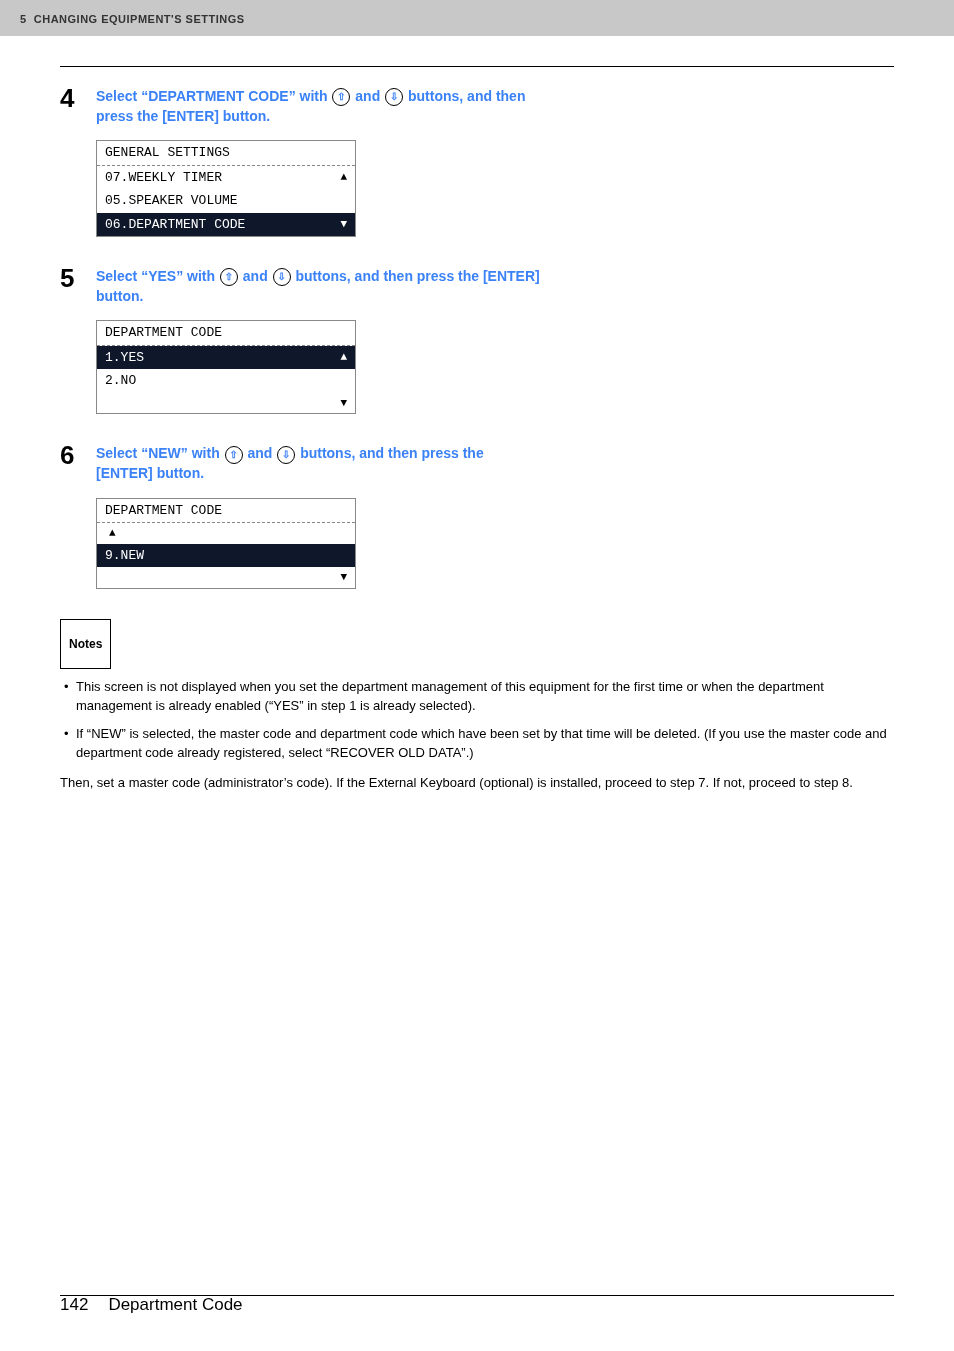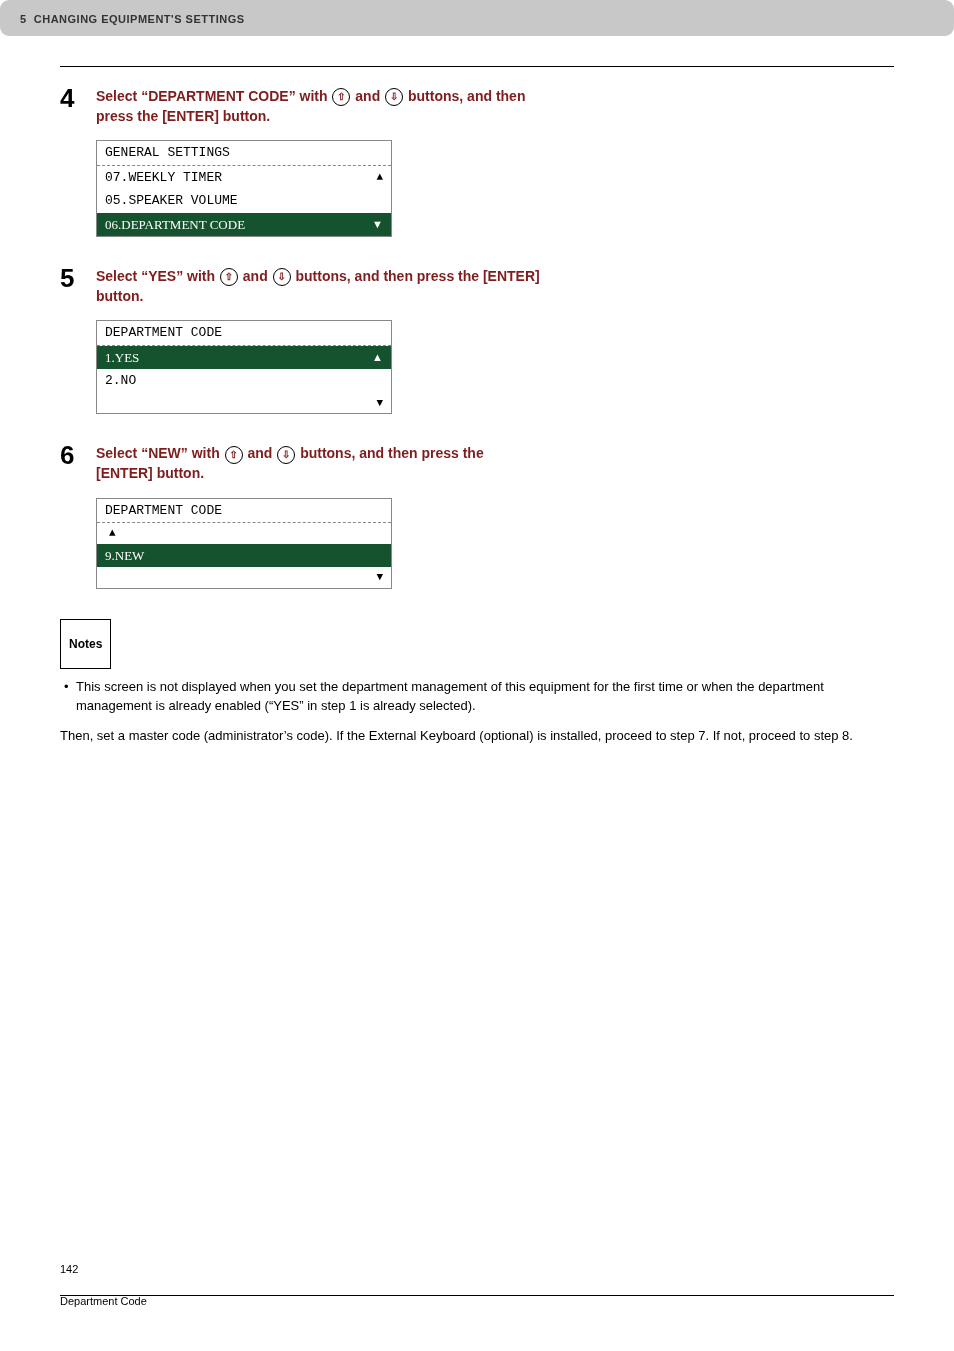--- a/index.html
+++ b/index.html
@@ -11,21 +11,20 @@
       font-size: 14px;
       color: #000000;
       position: relative;
     }
 
     
     .header-bar {
       background: #c8c8c8;
       padding: 10px 20px;
       margin-bottom: 0;
-      border-radius: 9px;
     }
     .header-bar span {
       font-size: 11px;
       font-weight: bold;
       color: #333;
       letter-spacing: 0.5px;
     }
 
     
     .top-rule {
@@ -55,52 +54,51 @@
       font-weight: bold;
       color: #000;
       min-width: 36px;
       line-height: 1;
       margin-top: -2px;
     }
 
     .step-text {
       font-size: 14px;
       font-weight: bold;
-      color: #7f1d1d;
+      color: #3b82f6;
       line-height: 1.4;
     }
 
     
     .lcd-box {
       border: 1.5px solid #888;
       font-family: 'Courier New', Courier, monospace;
       font-size: 13px;
       color: #000;
       background: #fff;
       margin-left: 36px;
-      width: 296px;
+      width: 260px;
       position: relative;
     }
 
     .lcd-row {
       padding: 2px 8px;
       display: flex;
       align-items: center;
       justify-content: space-between;
       line-height: 1.5;
     }
 
     .lcd-row.header-row {
       border-bottom: 1.5px dashed #888;
     }
 
     .lcd-row.selected {
-      background: #14532d;
+      background: #0f172a;
       color: #fff;
-      font-family: Liberation Serif, serif;
     }
 
     .lcd-row-text {
       flex: 1;
     }
 
     .scroll-arrow {
       font-size: 11px;
       color: #000;
       margin-left: 4px;
@@ -260,24 +258,25 @@
         <span class="lcd-row-text"></span>
         <span class="scroll-arrow">▼</span>
       </div>
     </div>
   </div>
 
   <div class="notes-section">
     <div class="notes-label">Notes</div>
     <ul class="notes-list">
       <li>This screen is not displayed when you set the department management of this equipment for the first time or when the department management is already enabled (“YES” in step 1 is already selected).</li>
+      <li>If “NEW” is selected, the master code and department code which have been set by that time will be deleted. (If you use the master code and department code already registered, select “RECOVER OLD DATA”.)</li>
     </ul>
     <p class="notes-paragraph">Then, set a master code (administrator’s code). If the External Keyboard (optional) is installed, proceed to step 7. If not, proceed to step 8.</p>
   </div>
 
 </div>
 
 <div style="position:absolute; bottom:55px; left:60px; right:60px; border-top:1.5px solid #000;"></div>
 
-<div style="position:absolute; bottom:44px; left:60px; font-size:11px; display:flex; gap:20px;flex-direction:column;">
+<div style="position:absolute; bottom:36px; left:60px; font-size:17px; display:flex; gap:20px;">
   <span>142</span>
   <span>Department Code</span>
 </div>
 
 </body></html>

